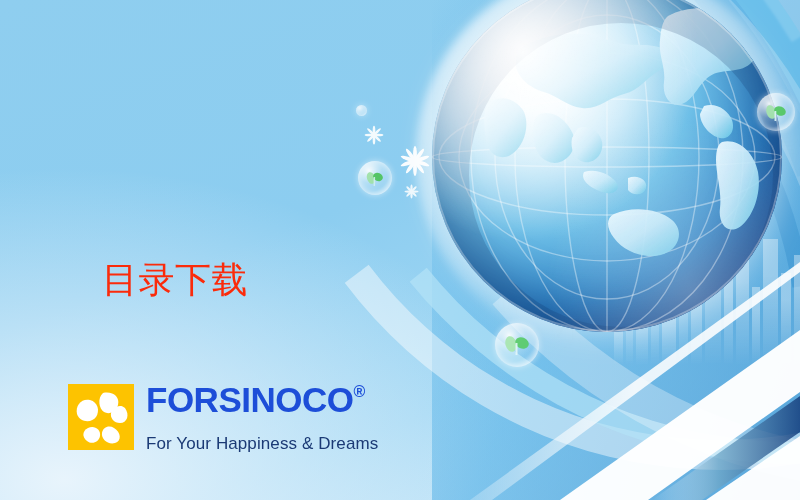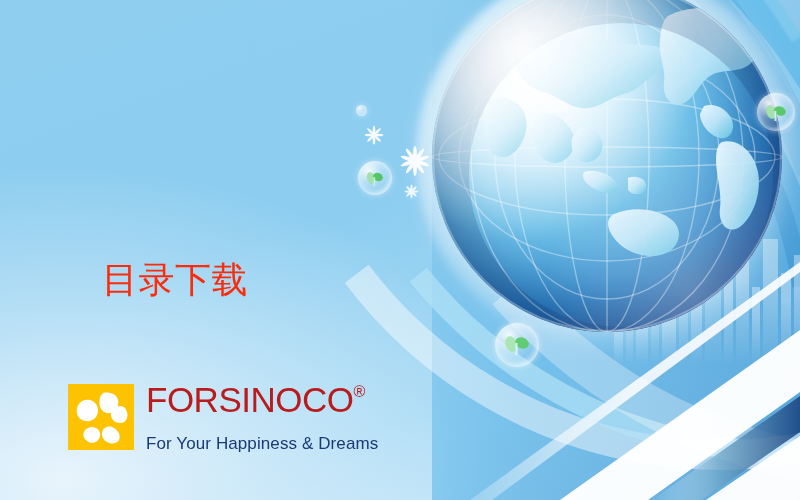--- a/index.html
+++ b/index.html
@@ -134,21 +134,21 @@
   .headline .l2{display:block;margin-left:14px;margin-top:6px;}
 
   
   .logo{position:absolute;left:68px;top:382px;display:flex;align-items:center;gap:12px;}
   .logo-mark{
     width:66px;height:66px;background:#fdc300;
     position:relative;flex:0 0 auto;
   }
   .logo-text{display:flex;flex-direction:column;line-height:1;}
   .logo-name{
-    color:#b91c1c;font-weight:normal;font-size:35px;letter-spacing:-.5px;
+    color:#1d4ed8;font-weight:bold;font-size:35px;letter-spacing:-.5px;
     font-family:"Liberation Sans","DejaVu Sans",sans-serif;
     display:flex;align-items:flex-start;
   }
   .logo-reg{font-size:16px;line-height:1;margin-top:2px;}
   .logo-tag{
     color:#1b3a75;font-size:17px;margin-top:18px;letter-spacing:.1px;
     font-family:"Liberation Sans","DejaVu Sans",sans-serif;
   }
 </style>
 </head>

